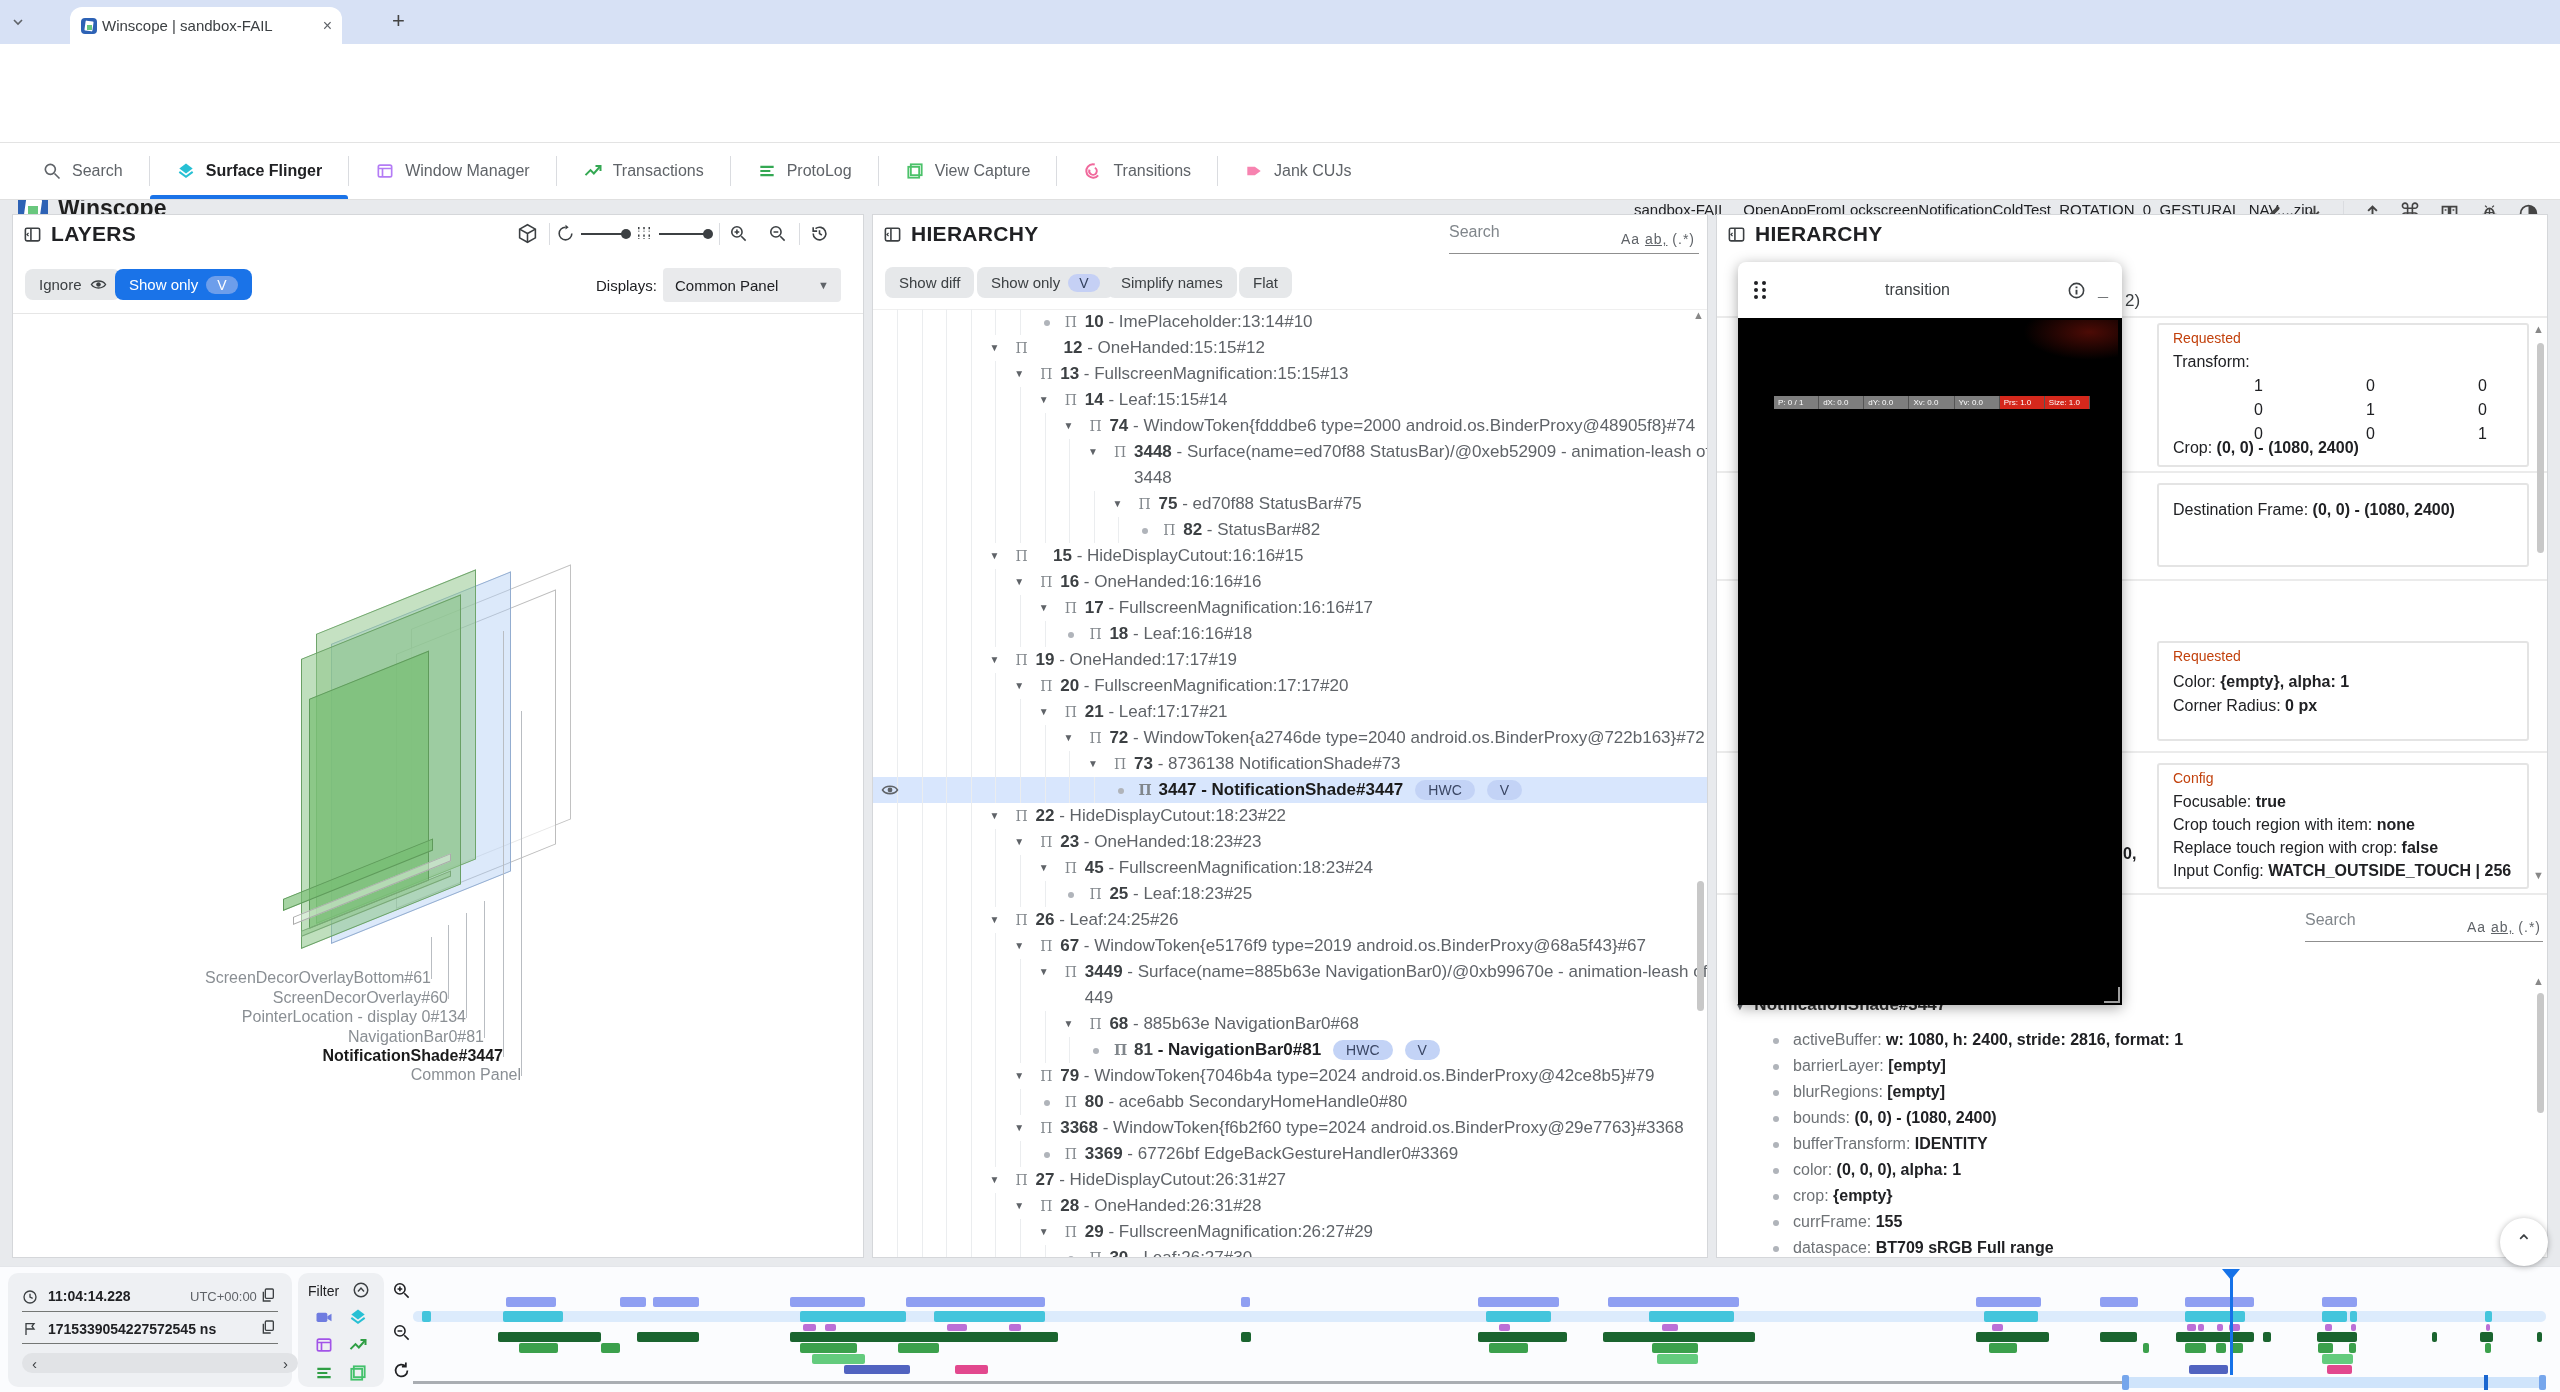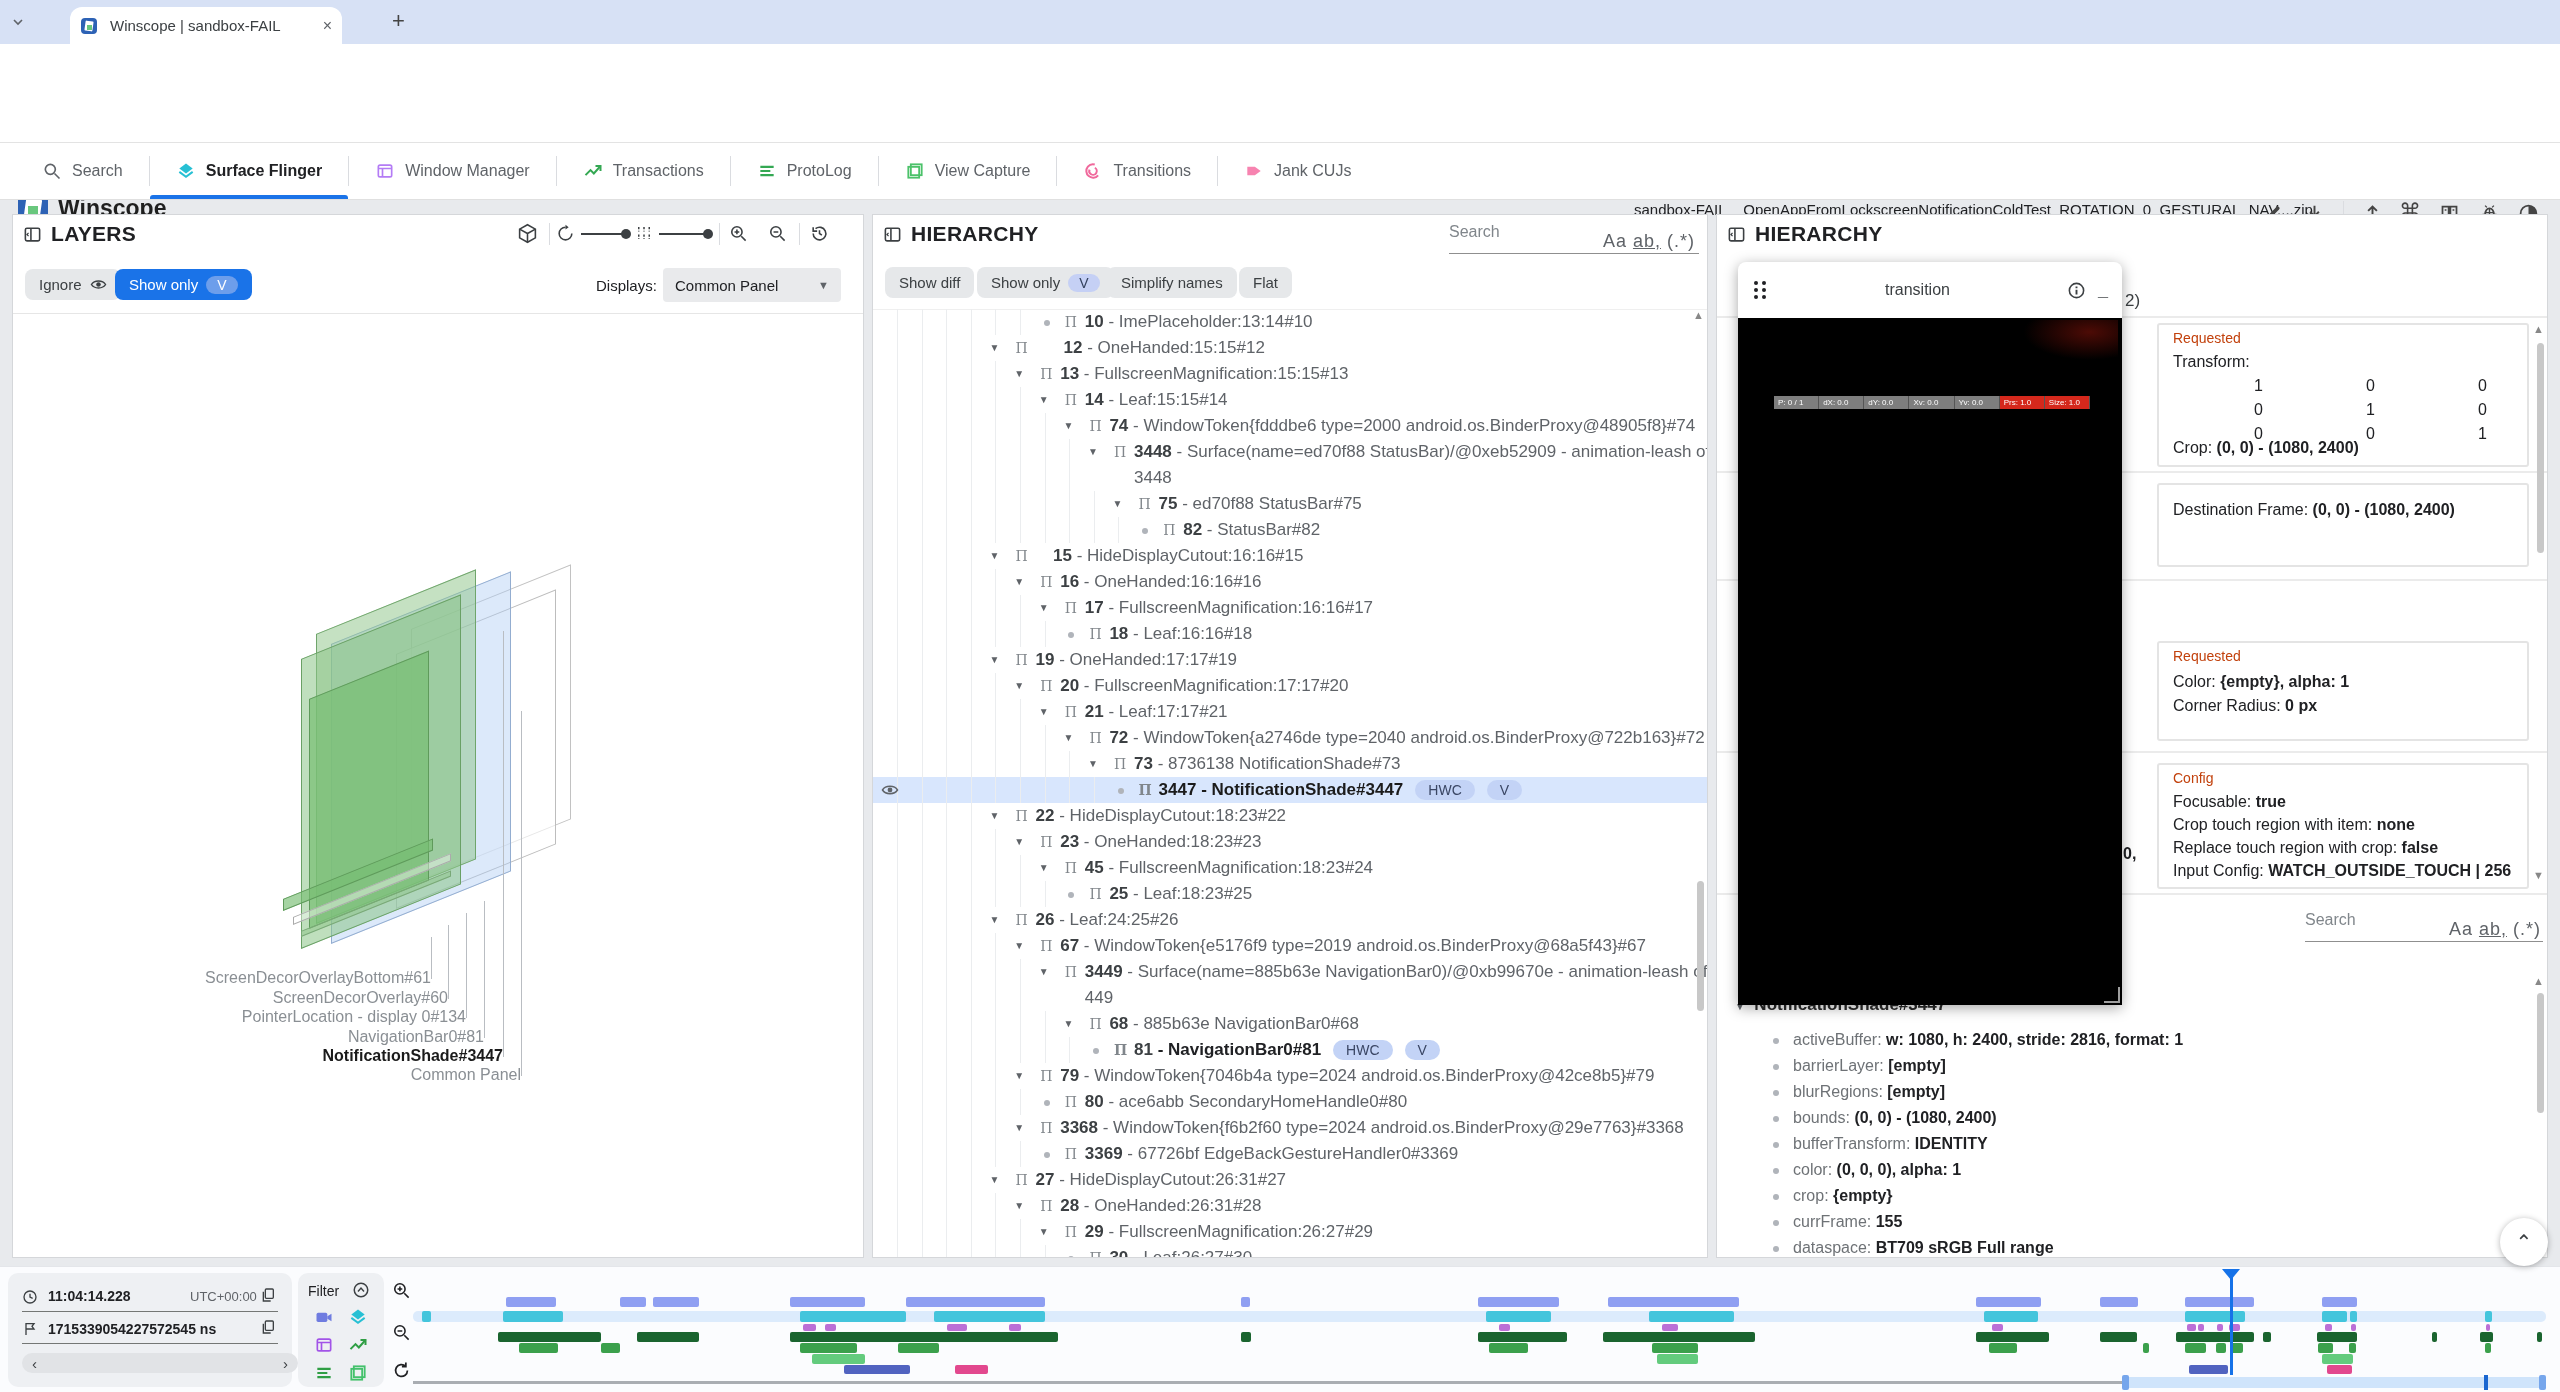--- a/index.html
+++ b/index.html
@@ -4,21 +4,21 @@
 <style>
   html,body{margin:0;padding:0;width:2560px;height:1392px;overflow:hidden;
     font-family:"Liberation Sans",sans-serif;background:#e8eaed;position:relative;}
   .abs{position:absolute;}
   .i{display:inline-block;vertical-align:middle;line-height:0;}
   .i svg{width:100%;height:100%;}
   
   #tabstrip{left:0;top:0;width:2560px;height:44px;background:#d7e1f5;}
   #tab{left:70px;top:7px;width:272px;height:37px;background:#fff;border-radius:12px 12px 0 0;
     display:flex;align-items:center;padding:0 10px;box-sizing:border-box;}
-  #tab-title{font-size:15px;color:#3c4043;white-space:nowrap;overflow:hidden;flex:1;margin:0 12px;}
+  #tab-title{font-size:15px;color:#3c4043;white-space:nowrap;overflow:hidden;flex:1;margin:0 4px;}
   #toolbar{left:0;top:44px;width:2560px;height:47px;background:#fff;}
   #urlpill{left:198px;top:50px;width:2062px;height:35px;background:#eef1f9;border-radius:18px;
     display:flex;align-items:center;padding:0 14px;box-sizing:border-box;}
   #url{font-size:16px;color:#3c4043;margin-left:12px;}
   .tbico{color:#5f6368;width:22px;height:22px;}
   
   #appheader{left:0;top:91px;width:2560px;height:52px;background:#fff;border-bottom:1px solid #e3e3e3;box-sizing:border-box;}
   #logo{left:18px;top:102px;width:30px;height:30px;border-radius:7px;background:#2d62b5;overflow:hidden;}
   #logo .pg{position:absolute;left:7px;top:5px;width:16px;height:20px;background:#fff;border-radius:2px;transform:rotate(8deg);}
   #logo .gn{position:absolute;left:10px;top:13px;width:10px;height:9px;background:#69c77d;}
@@ -45,21 +45,21 @@
   .ptitle{font-size:21px;font-weight:bold;color:#202124;letter-spacing:.3px;}
   .pico{width:19px;height:19px;color:#3c4043;}
   .chip{display:inline-flex;align-items:center;gap:8px;height:31px;padding:0 14px;border-radius:8px;
     background:#e6e8ea;font-size:15px;color:#3c4043;}
   .chip .pill{display:inline-block;padding:1px 11px;border-radius:11px;background:#c5d0f5;color:#33415e;font-size:14px;}
   .chip.blue{background:#1a73e8;color:#fff;}
   .chip.blue .pill{background:#6d9eeb;color:#fff;}
   .selbox{background:#e9eaec;border-radius:4px;height:34px;display:flex;align-items:center;
     padding:0 12px;font-size:15px;color:#202124;gap:30px;}
   .undl{border-bottom:1px solid #8f8f8f;}
-  .stools{font-size:18px;color:#5f6368;letter-spacing:1px;}
+  .stools{font-size:14px;color:#5f6368;letter-spacing:1px;}
   .ph{color:#80868b;font-size:16px;}
   
   #tree{position:absolute;left:0;top:94px;width:834px;height:950px;overflow:hidden;}
   .trow{position:relative;height:26px;line-height:26px;white-space:nowrap;font-size:17px;color:#5f6368;}
   .trow b{color:#3c4043;font-weight:bold;}
   .trow.sel{background:#d8e6fd;color:#1b1b1b;font-weight:bold;}
   .trow.sel b{color:#1b1b1b;}
   .trow.bb{color:#202124;font-weight:bold;}
   .guide{position:absolute;top:0;bottom:0;width:1px;background:#ebedef;}
   .ar{position:absolute;top:0;font-size:10px;color:#5f6368;}

